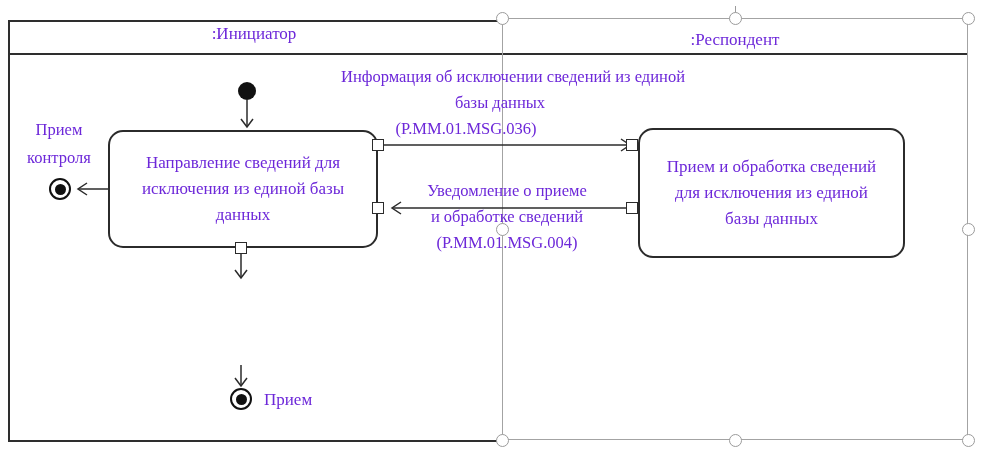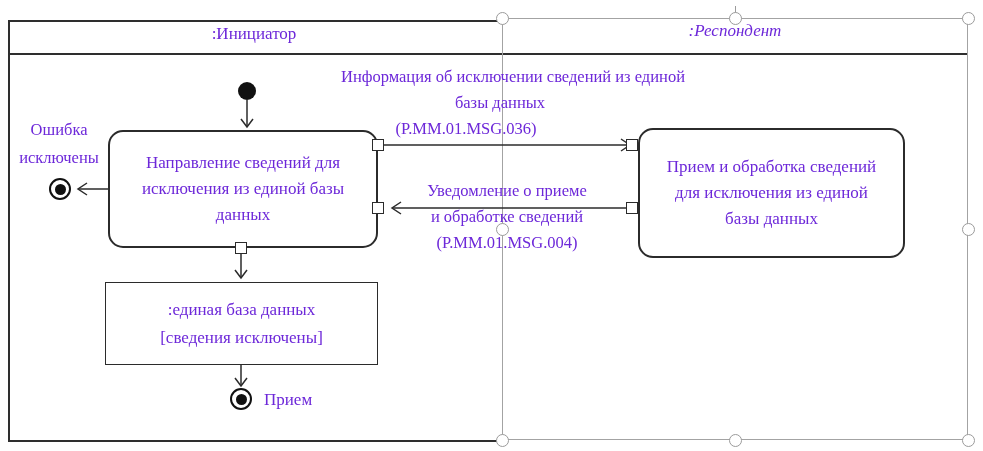--- a/index.html
+++ b/index.html
@@ -4,21 +4,21 @@
 <style>
   html,body{margin:0;padding:0;background:#fff;}
   .stage{position:relative;width:983px;height:451px;background:#ffffff;overflow:hidden;
          font-family:"Liberation Serif","DejaVu Serif",serif;color:#6d28d9;}
   
   .lane-left{position:absolute;left:8px;top:20px;width:492px;height:418px;
              border-left:2px solid #2e2e2e;border-top:2px solid #2e2e2e;border-bottom:2px solid #2e2e2e;}
   .header-divider{position:absolute;left:8px;top:53px;width:960px;height:0;border-top:2px solid #2e2e2e;}
   .lane-title{position:absolute;top:24px;height:26px;font-size:17px;text-align:center;white-space:nowrap;}
   .lane-title.left{left:8px;width:492px;}
-  .lane-title.right{left:502px;width:466px;top:21px;font-style:italic;}
+  .lane-title.right{left:502px;width:466px;top:30px;}
   
   .selection-rect{position:absolute;left:502px;top:18px;width:466px;height:422px;
                   border:1.5px solid #a3a3a3;box-sizing:border-box;}
   .handle{position:absolute;width:13px;height:13px;border-radius:50%;background:#fff;
           border:1.5px solid #9b9b9b;box-sizing:border-box;}
   .rot-stub{position:absolute;left:735px;top:6px;width:0;height:7px;border-left:1.5px solid #9b9b9b;}
   
   .action{position:absolute;background:#fff;border:2px solid #2b2b2b;border-radius:15px;
           display:flex;align-items:center;justify-content:center;text-align:center;
           font-size:17px;line-height:26px;box-sizing:border-box;}
@@ -100,24 +100,20 @@
   <div class="initial-node"></div>
 
   <div class="action a1">
     <span>Направление сведений для исключения из единой базы данных</span>
   </div>
 
   <div class="action a2">
     <span>Прием и обработка сведений для исключения из единой базы данных</span>
   </div>
 
-  <div class="object-box">
-    <span>:единая база данных</span>
-    <span>[сведения исключены]</span>
-  </div>
 
   <div class="final-node error">
       <span class="dot"></span>
     </div>
   <div class="final-node success">
       <span class="dot"></span>
     </div>
 
   <div class="pin" style="left:372px;top:139px;"></div>
   <div class="pin" style="left:372px;top:202px;"></div>
@@ -128,16 +124,16 @@
   <div class="lbl msg1-l1">Информация об исключении сведений из единой</div>
   <div class="lbl msg1-l2">базы данных</div>
   <div class="lbl msg1-l3">(P.MM.01.MSG.036)</div>
 
   <div class="lbl msg2">
     <div>Уведомление о приеме</div>
     <div>и обработке сведений</div>
     <div>(P.MM.01.MSG.004)</div>
   </div>
 
-  <div class="lbl wrap err-lbl">Ошибка исключены</div>
+  <div class="lbl wrap err-lbl">Прием контроля</div>
   <div class="lbl ok-lbl">Прием</div>
 
 </div>
 
 </body></html>

